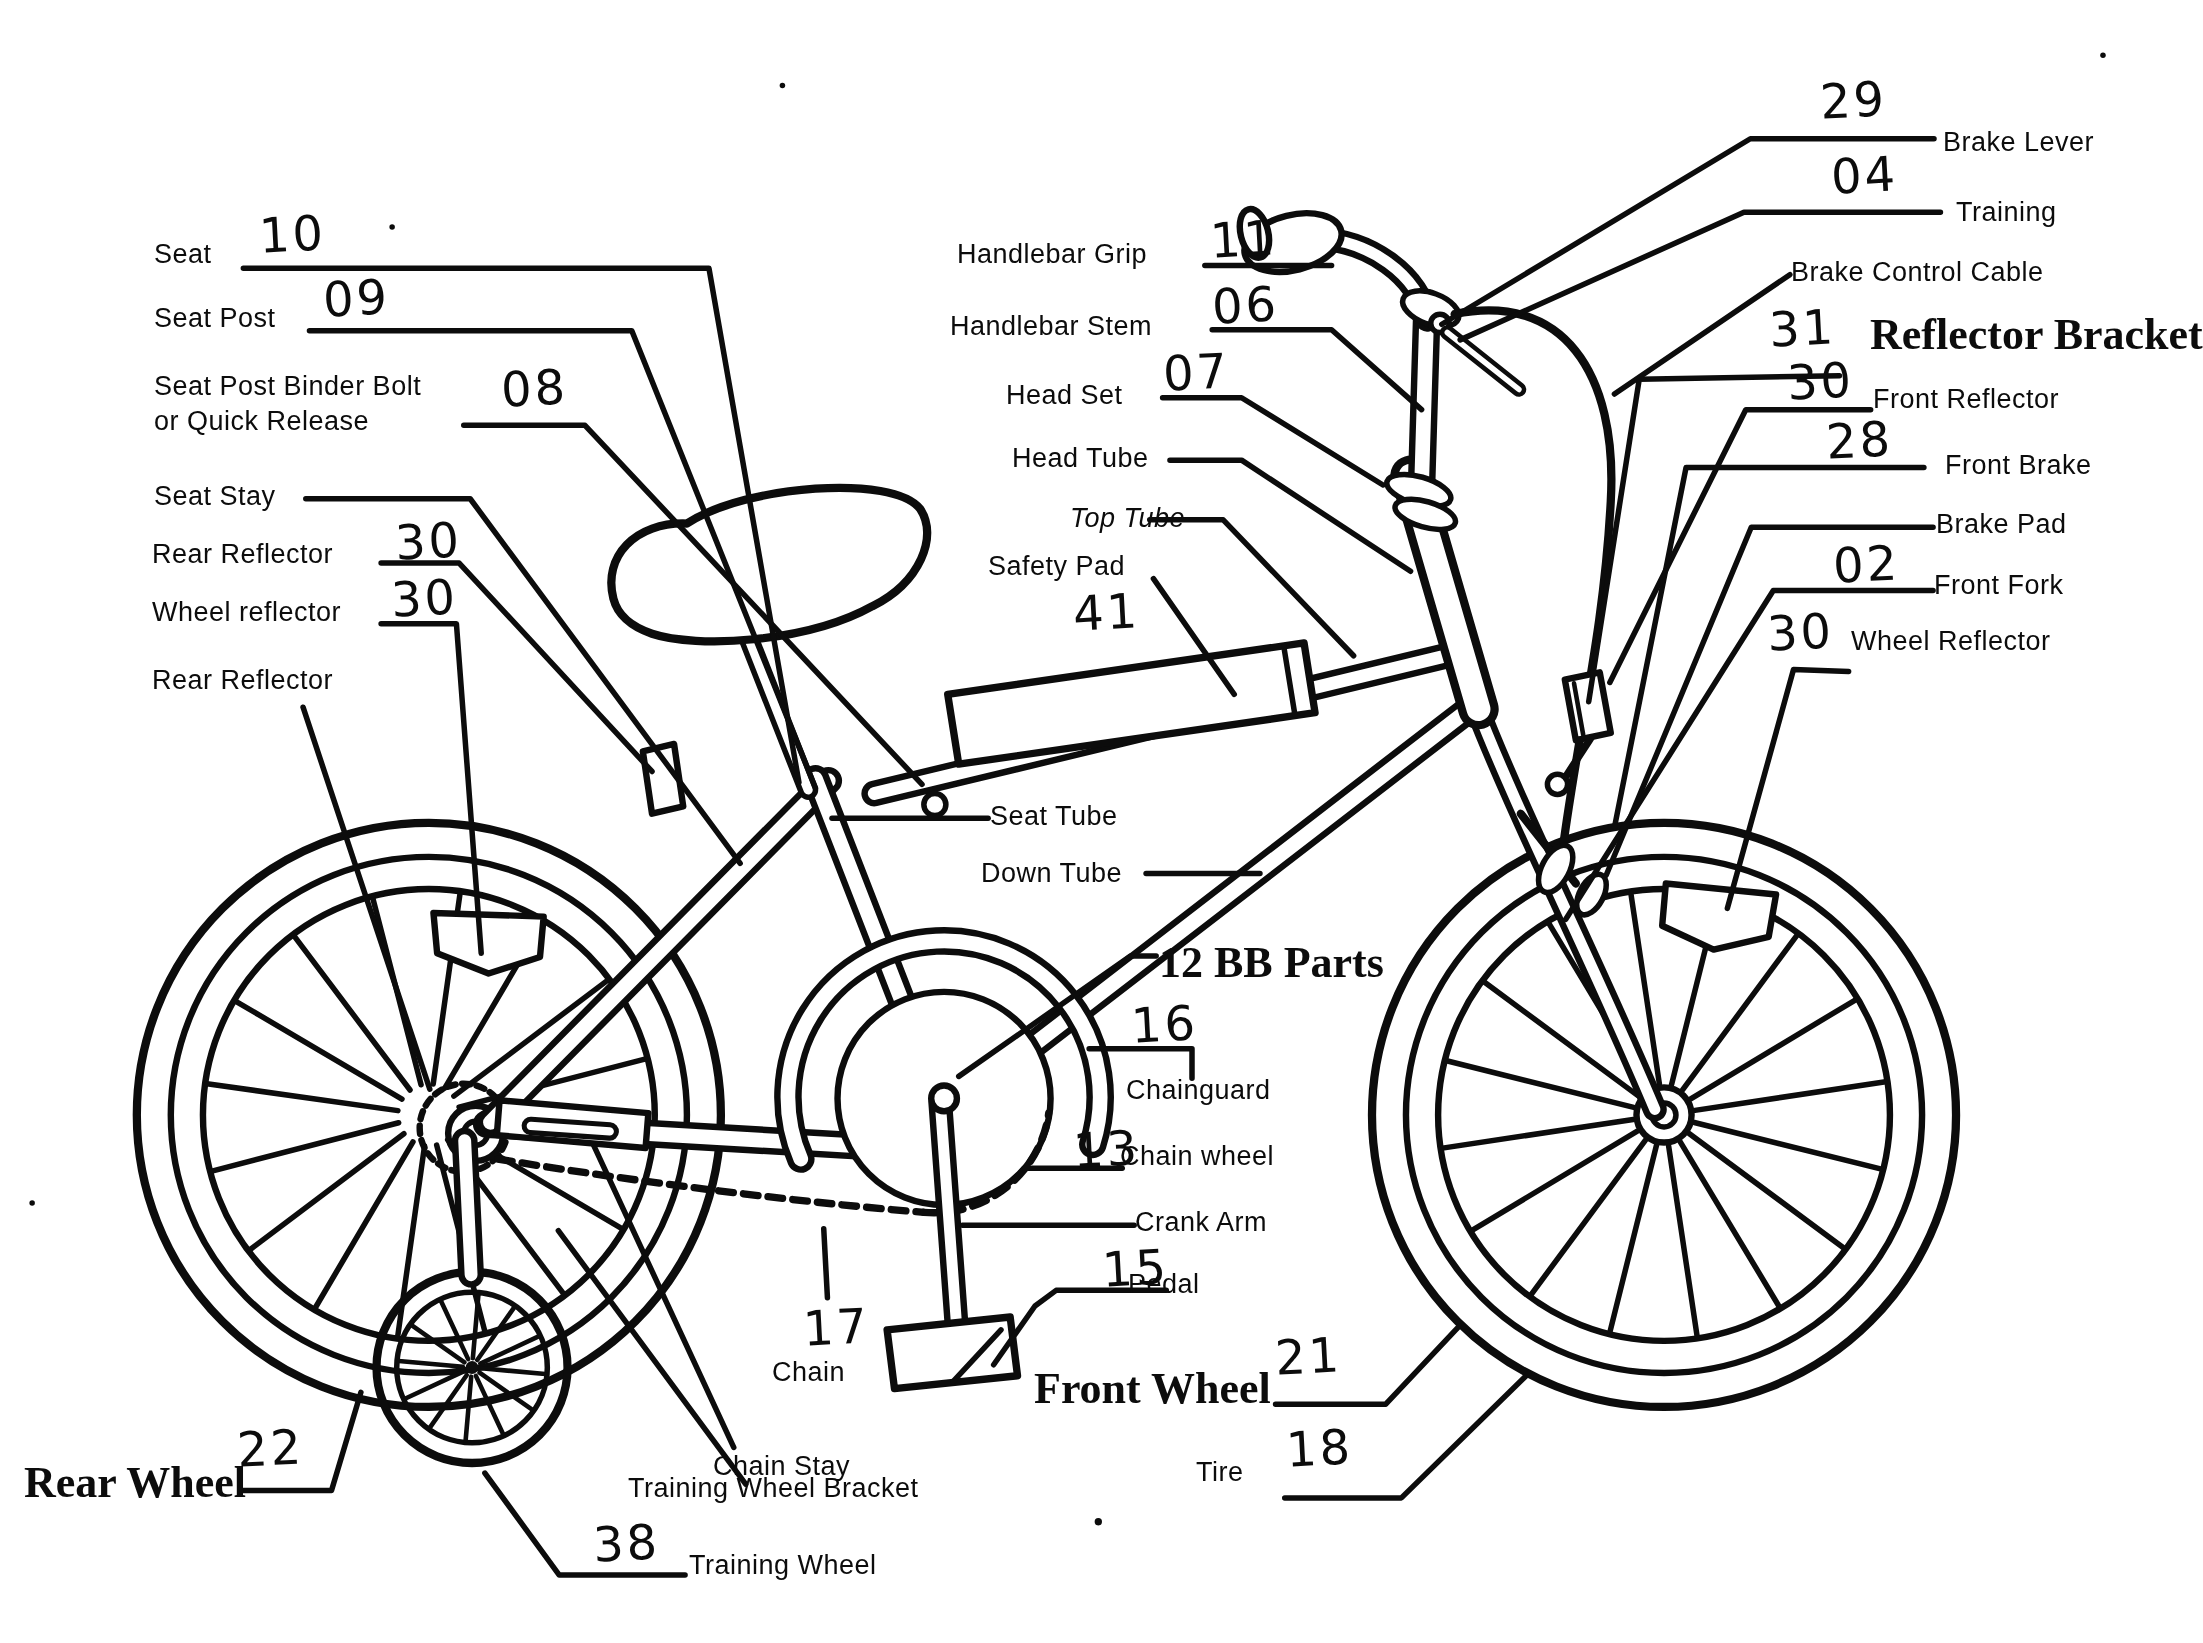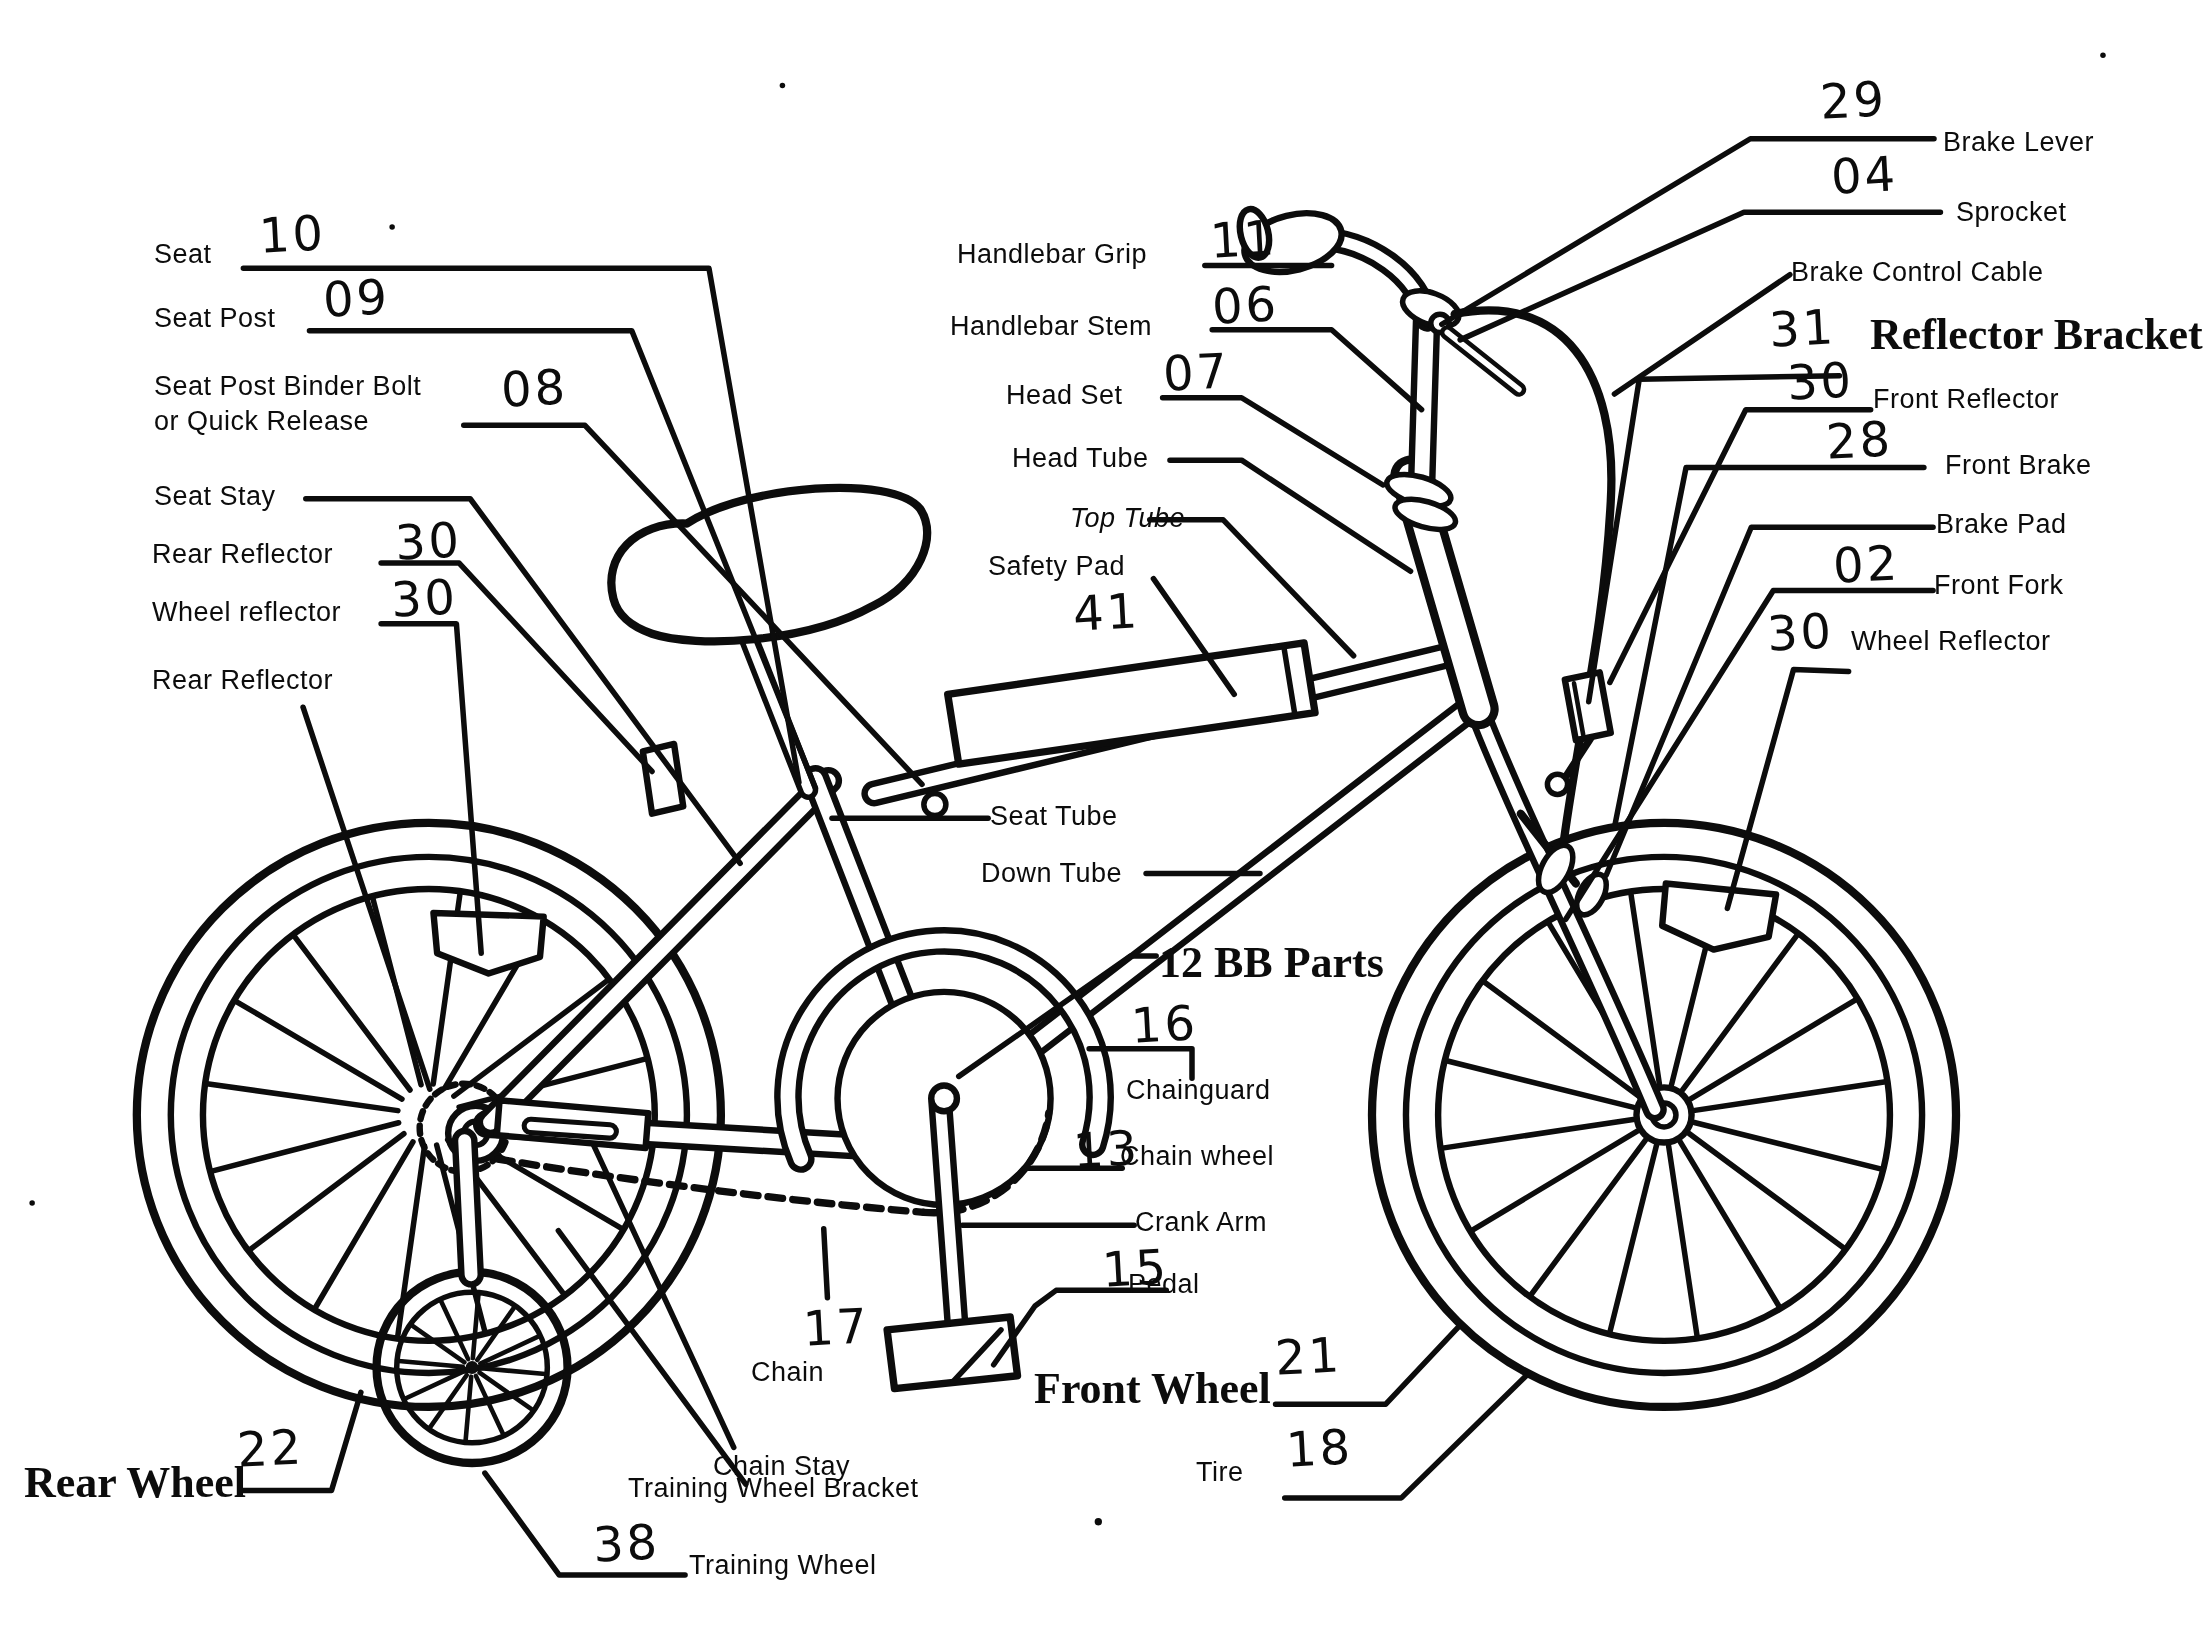--- a/index.html
+++ b/index.html
@@ -252,35 +252,35 @@
     <div class="lbl" style="left: 981px; top: 856px;">Down Tube</div>
     <div class="lbl mono" style="left: 1159px; top: 935px;">12 BB Parts</div>
     <div class="lbl hand" style="left: 1131px; top: 994px;">16</div>
     <div class="lbl" style="left: 1126px; top: 1073px;">Chainguard</div>
     <div class="lbl hand" style="left: 1073px; top: 1119px;">13</div>
     <div class="lbl" style="left: 1120px; top: 1139px;">Chain wheel</div>
     <div class="lbl" style="left: 1135px; top: 1205px;">Crank Arm</div>
     <div class="lbl hand" style="left: 1102px; top: 1238px;">15</div>
     <div class="lbl" style="left: 1128px; top: 1267px;">Pedal</div>
     <div class="lbl hand" style="left: 803px; top: 1297px;">17</div>
-    <div class="lbl" style="left: 751px; top: 1355px;">Chain</div>
+    <div class="lbl" style="left: 772px; top: 1355px;">Chain</div>
     <div class="lbl" style="left: 713px; top: 1449px;">Chain Stay</div>
     <div class="lbl" style="left: 628px; top: 1471px;">Training Wheel Bracket</div>
     <div class="lbl hand" style="left: 593px; top: 1513px;">38</div>
     <div class="lbl" style="left: 689px; top: 1548px;">Training Wheel</div>
     <div class="lbl mono" style="left: 24px; top: 1455px;">Rear Wheel</div>
     <div class="lbl hand" style="left: 237px; top: 1418px;">22</div>
     <div class="lbl mono" style="left: 1034px; top: 1361px;">Front Wheel</div>
     <div class="lbl hand" style="left: 1275px; top: 1326px;">21</div>
     <div class="lbl" style="left: 1196px; top: 1455px;">Tire</div>
     <div class="lbl hand" style="left: 1286px; top: 1418px;">18</div>
     <div class="lbl hand" style="left: 1820px; top: 70px;">29</div>
     <div class="lbl" style="left: 1943px; top: 125px;">Brake Lever</div>
     <div class="lbl hand" style="left: 1831px; top: 145px;">04</div>
-    <div class="lbl" style="left: 1956px; top: 195px;">Sprocket</div>
+    <div class="lbl" style="left: 1956px; top: 195px;">Training</div>
     <div class="lbl" style="left: 1791px; top: 255px;">Brake Control Cable</div>
     <div class="lbl hand" style="left: 1769px; top: 298px;">31</div>
     <div class="lbl mono" style="left: 1870px; top: 307px;">Reflector Bracket</div>
     <div class="lbl hand" style="left: 1787px; top: 351px;">30</div>
     <div class="lbl" style="left: 1873px; top: 382px;">Front Reflector</div>
     <div class="lbl hand" style="left: 1826px; top: 410px;">28</div>
     <div class="lbl" style="left: 1925px; top: 448px; margin-left: 20px;">Front Brake</div>
     <div class="lbl" style="left: 1936px; top: 507px;">Brake Pad</div>
     <div class="lbl hand" style="left: 1833px; top: 534px;">02</div>
     <div class="lbl" style="left: 1934px; top: 568px;">Front Fork</div>

